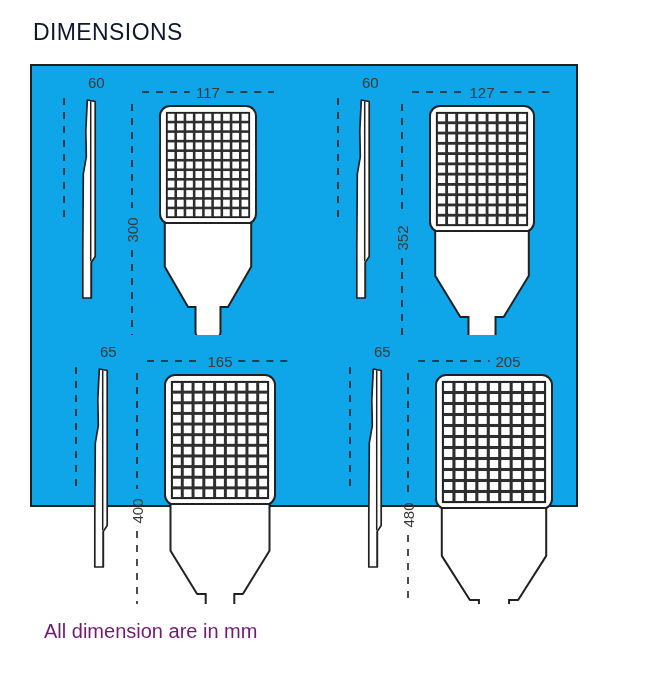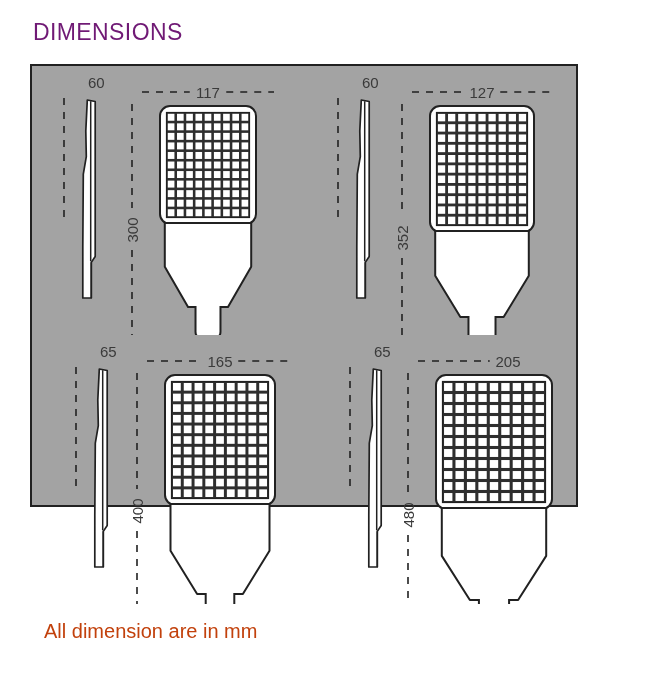--- a/index.html
+++ b/index.html
@@ -15,41 +15,41 @@
     color: #2b2b2b;
     overflow: hidden;
   }
 
   #page-title {
     position: absolute;
     left: 33px;
     top: 19px;
     font-size: 23px;
     letter-spacing: 0.4px;
-    color: #701a75;
+    color: #0f172a;
     white-space: nowrap;
   }
 
   #diagram-frame {
     position: absolute;
     left: 30px;
     top: 64px;
     width: 548px;
     height: 443px;
     border: 2px solid #212121;
     box-sizing: border-box;
-    background: #a3a3a3;
+    background: #0ea5e9;
   }
 
   #footer-note {
     position: absolute;
     left: 44px;
     top: 620px;
     font-size: 20px;
-    color: #c2410c;
+    color: #701a75;
     white-space: nowrap;
   }
 
   
   .variant-cell {
     position: absolute;
     width: 274px;
     height: 269px;
   }
   .variant-cell.c0 { left: 0px; }

